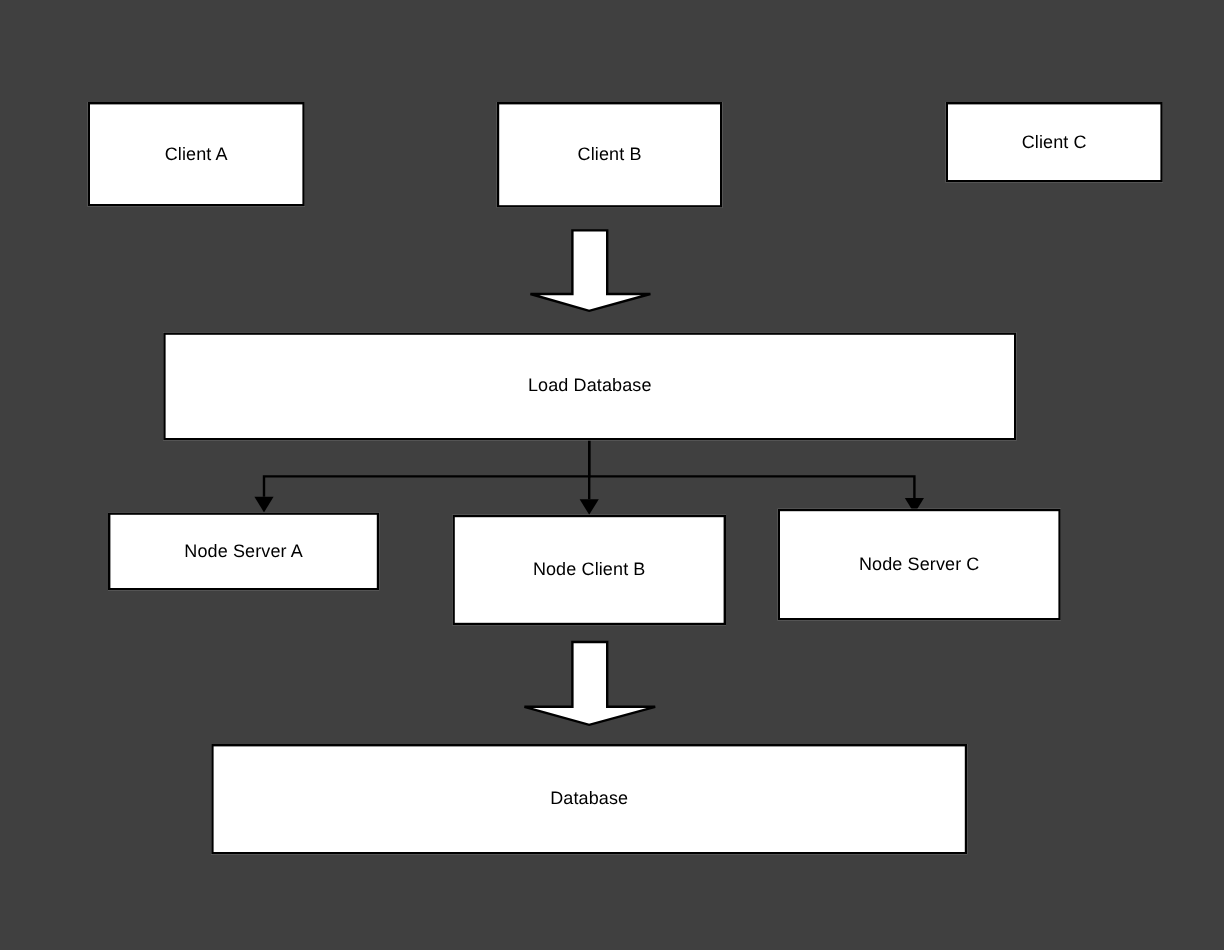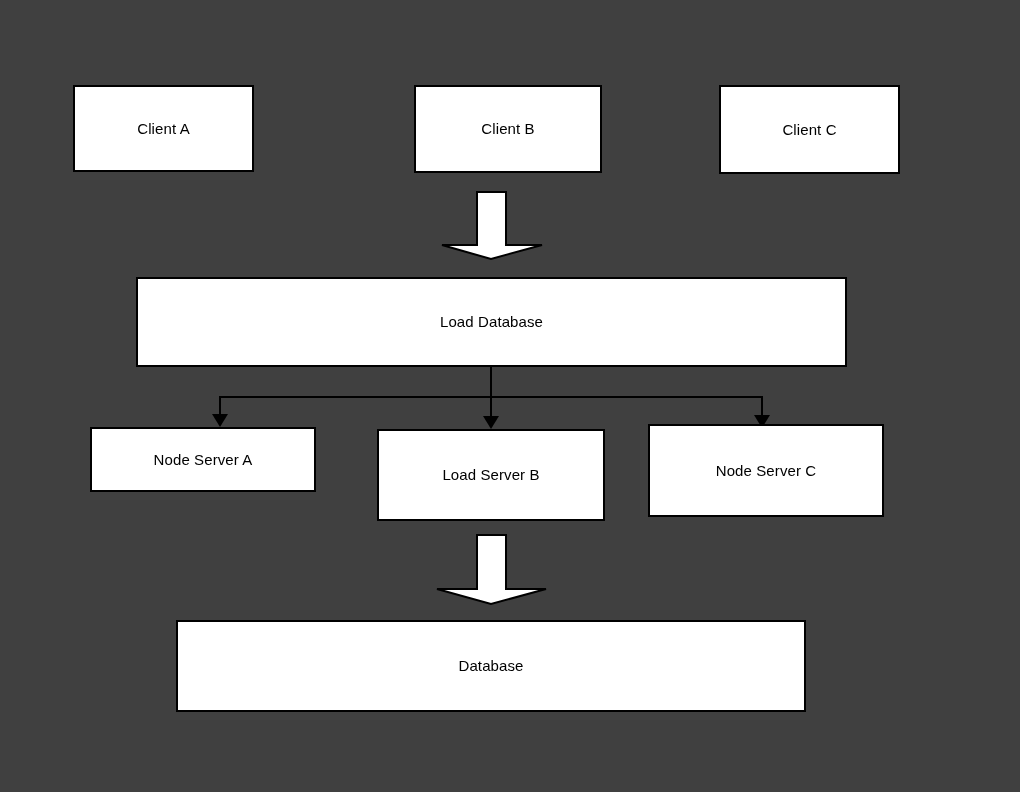--- a/index.html
+++ b/index.html
@@ -79,31 +79,31 @@
 
     <polygon class="blockarrow" points="477,535 506,535 506,589 546,589 491,604 437,589 477,589"></polygon>
   </svg>
 
   <div class="node" id="n0" style="left: 73px; top: 85px; width: 181px; height: 87px;">
     <span class="node-label">Client A</span>
   </div>
   <div class="node" id="n1" style="left: 414px; top: 85px; width: 188px; height: 88px;">
     <span class="node-label">Client B</span>
   </div>
-  <div class="node" id="n2" style="left: 719px; top: 85px; width: 181px; height: 89px; text-align: right;">
+  <div class="node" id="n2" style="left: 788px; top: 85px; width: 181px; height: 67px; text-align: right;">
     <span class="node-label">Client C</span>
   </div>
   <div class="node" id="n3" style="left: 136px; top: 277px; width: 711px; height: 90px;">
     <span class="node-label">Load Database</span>
   </div>
   <div class="node" id="n4" style="left: 90px; top: 427px; width: 226px; height: 65px; text-align: center;">
     <span class="node-label">Node Server A</span>
   </div>
   <div class="node" id="n5" style="left: 377px; top: 429px; width: 228px; height: 92px;">
-    <span class="node-label">Load Server B</span>
+    <span class="node-label">Node Client B</span>
   </div>
   <div class="node" id="n6" style="left: 648px; top: 424px; width: 236px; height: 93px;">
     <span class="node-label">Node Server C</span>
   </div>
   <div class="node" id="n7" style="left: 176px; top: 620px; width: 630px; height: 92px;">
     <span class="node-label">Database</span>
   </div>
 
 </div>
 

